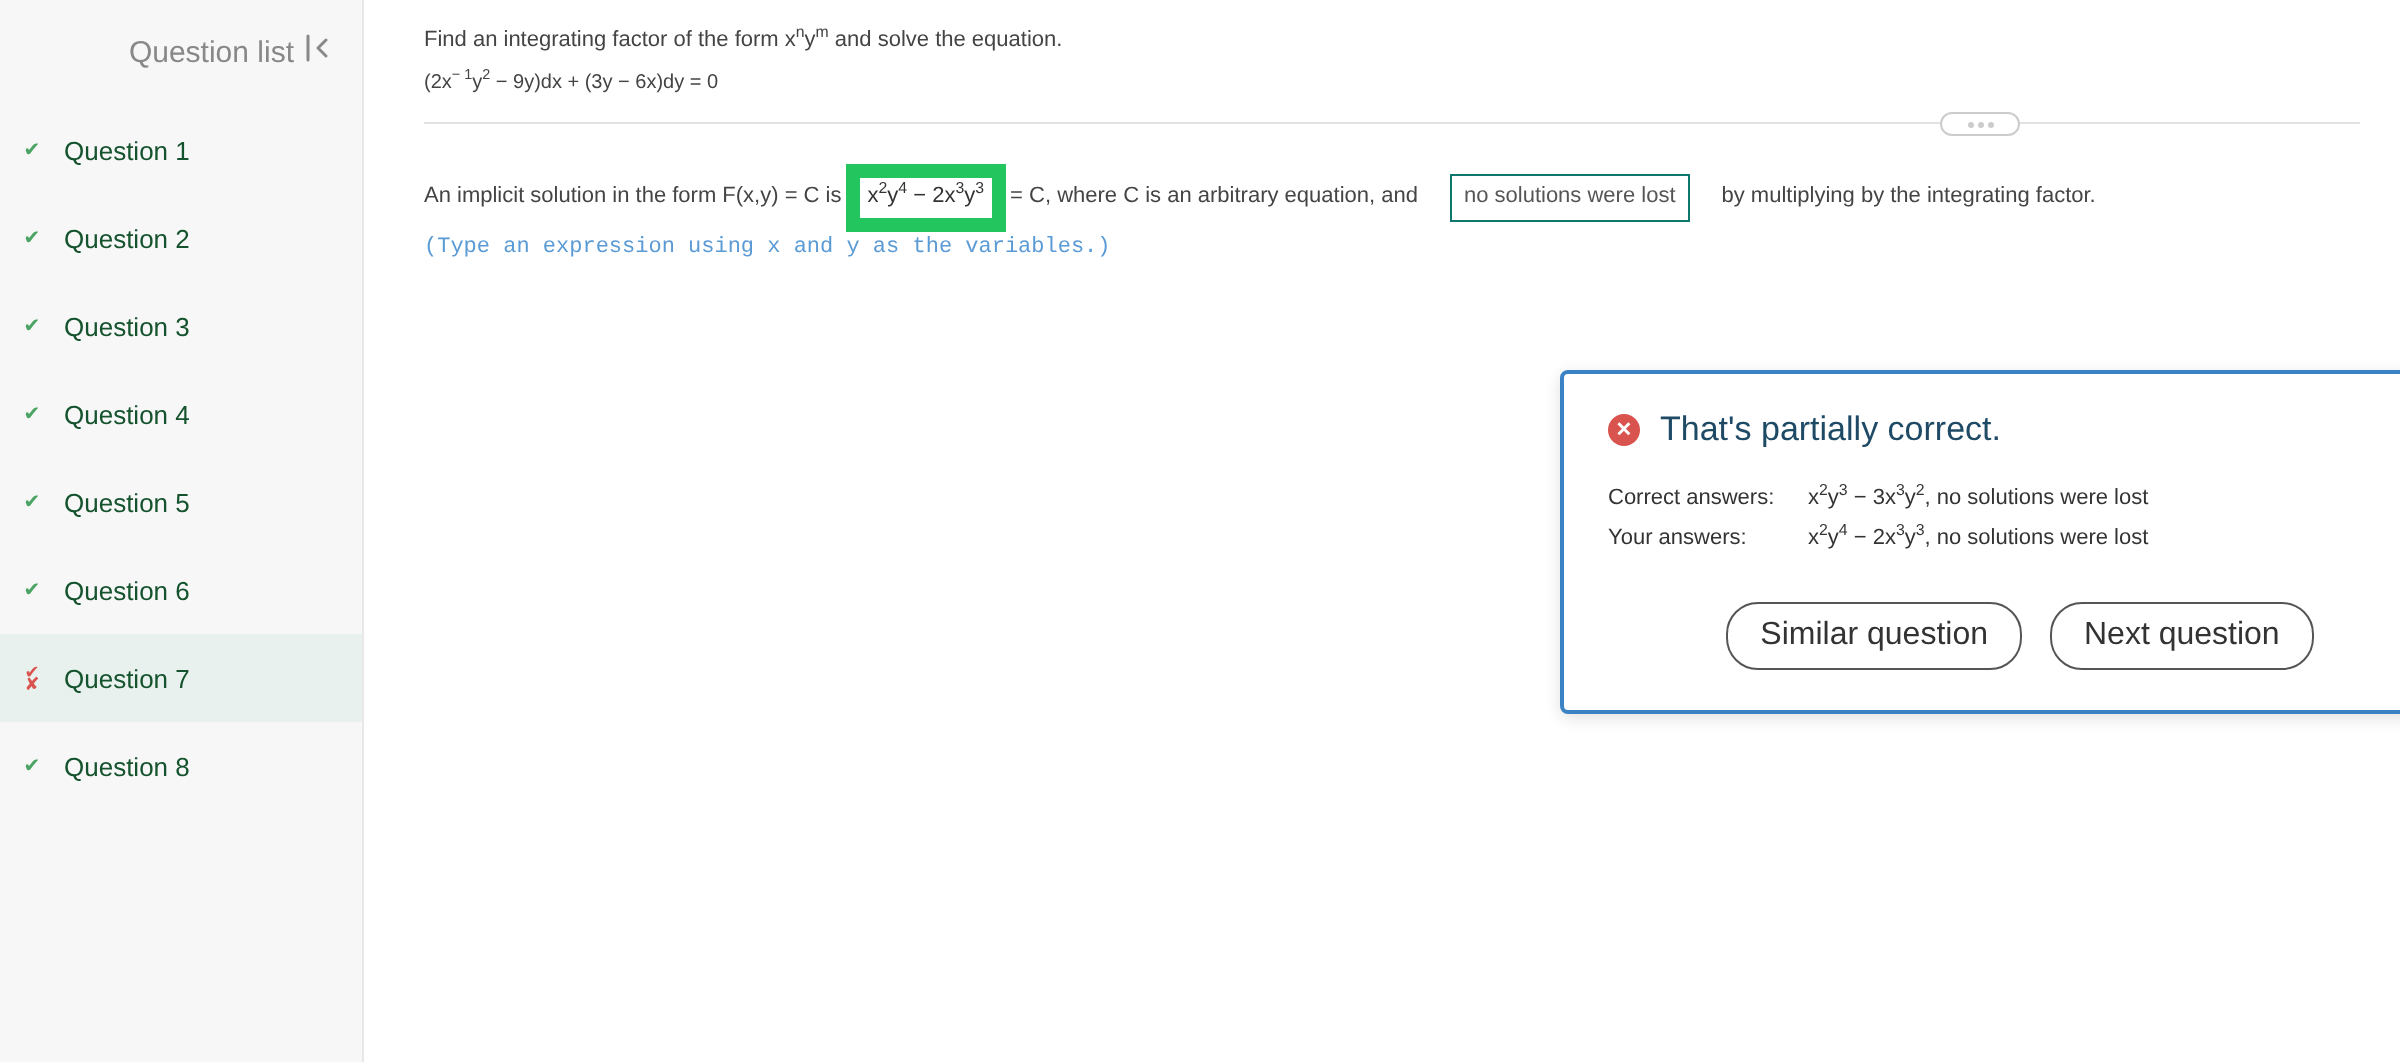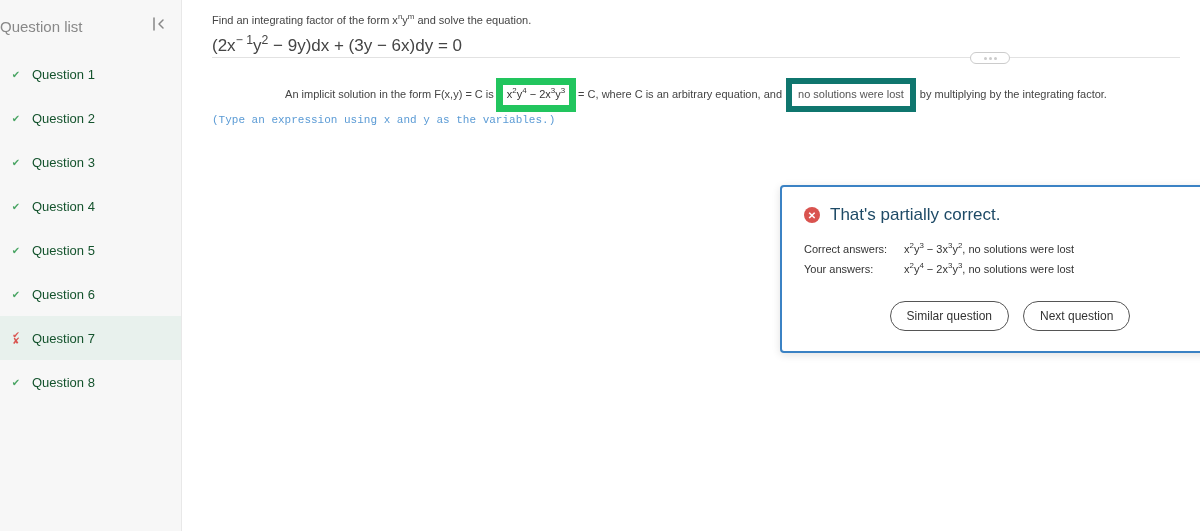--- a/index.html
+++ b/index.html
@@ -1,45 +1,45 @@
 <!DOCTYPE html>
 <html><head>
 <meta charset="utf-8">
 <style>
 * { box-sizing: border-box; margin: 0; padding: 0; }
 body { font-family: Arial, Helvetica, sans-serif; font-size: 12px; color: #333; background: #fff; width: 1200px; height: 531px; overflow: hidden; }
 .app { display: flex; height: 531px; }
 .sidebar { width: 182px; background: #f7f7f7; border-right: 1px solid #e8e8e8; }
-.sidebar-header { display: flex; align-items: center; justify-content: space-between; padding: 12px 10px 12px 0; color: #777; font-size: 15px; }
+.sidebar-header { display: flex; align-items: center; justify-content: flex-end; padding: 12px 10px 12px 0; color: #777; font-size: 15px; }
 .sidebar-header-title { color: #888; font-size: 15px; }
 .collapse-icon { color: #888; font-size: 16px; cursor: pointer; padding: 4px; }
 .qlist { }
 .qitem { display: flex; align-items: center; padding: 14px 8px; cursor: pointer; color: #6b8fa3; font-size: 13px; }
 .qitem .status { width: 16px; height: 16px; border-radius: 50%; margin-right: 8px; display: flex; align-items: center; justify-content: center; font-size: 10px; }
 .status.correct { color: #4aa564; }
 .status.partial { color: #d9534f; flex-direction: column; line-height: 6px; font-size: 9px;}
 .qitem.active { background: #e8f1ed; }
 .qitem-label { color: #14532d; }
 .main { flex: 1; position: relative; padding: 14px 20px 14px 30px; }
 .prompt-line { color: #444; font-size: 11px; margin-bottom: 10px; }
-.equation-line { color: #444; font-size: 17px; margin-bottom: 1px; }
+.equation-line { color: #444; font-size: 10px; margin-bottom: 14px; }
 .hr { border-top: 1px solid #e2e2e2; margin: 0 0 20px 0; position: relative;}
 .hr-pill { position:absolute; right:170px; top:-6px; width:40px; height:12px; border:1px solid #ccc; border-radius:6px; background:#fff; display:flex; align-items:center; justify-content:center; gap:2px;}
 .hr-pill span{width:3px;height:3px;border-radius:50%;background:#ccc;}
-.solution { color: #444; font-size: 11px; line-height: 1.6; display:flex; flex-wrap:wrap; align-items:center;justify-content:center;}
+.solution { color: #444; font-size: 11px; line-height: 1.6; display:flex; flex-wrap:wrap; align-items:center;}
 .ans-box { display: inline-block; border: 7px solid #22c55e; padding: 1px 4px; margin: 0 2px; color: #333; }
-.dropdown-box { display: inline-block; border: 6px solid #0f766e; padding: 2px 6px; margin: 0 4px; color: #555; font-size: 11px; }
+.dropdown-box { display: inline-block; border: 1px solid #0f766e; padding: 2px 6px; margin: 0 16px; color: #555; font-size: 11px; }
 .type-hint { color: #5b9bd5; font-size: 11px; margin-top: 2px; font-family: Liberation Mono, monospace; }
 .modal { position: absolute; left: 598px; top: 185px; width: 460px; border: 2px solid #3b82c4; border-radius: 4px; background: #fff; padding: 18px 22px 20px 22px; box-shadow: 0 2px 8px rgba(0,0,0,0.12); }
 .modal-title { display: flex; align-items: center; font-size: 17px; color: #1e4a66; margin-bottom: 18px;}
 .modal-title-icon { width: 16px; height: 16px; border-radius: 50%; background: #d9534f; color: #fff; display: inline-flex; align-items: center; justify-content: center; font-size: 10px; margin-right: 10px; font-weight: bold;}
 .answer-row { font-size: 11px; color: #333; margin: 8px 0; display:flex; align-items:baseline;}
 .answer-row .lbl { width: 100px; display: inline-block; }
 .modal-buttons { display: flex; justify-content: center; gap: 14px; margin-top: 26px; }
-.pill-btn { border: 1px solid #555; border-radius: 16px; padding: 7px 16px; font-size: 12px; background: #fff; cursor: pointer; color: #333; }
+.pill-btn { border: 1px solid #555; border-radius: 16px; padding: 7px 16px; font-size: 16px; background: #fff; cursor: pointer; color: #333; }
 sup { font-size: 0.72em; vertical-align: super; line-height: 0; }
 </style>
 </head>
 <body>
 
 <div class="app">
   <aside class="sidebar">
     <div class="sidebar-header">
       <span class="sidebar-header-title">Question list</span>
       <span class="collapse-icon">

